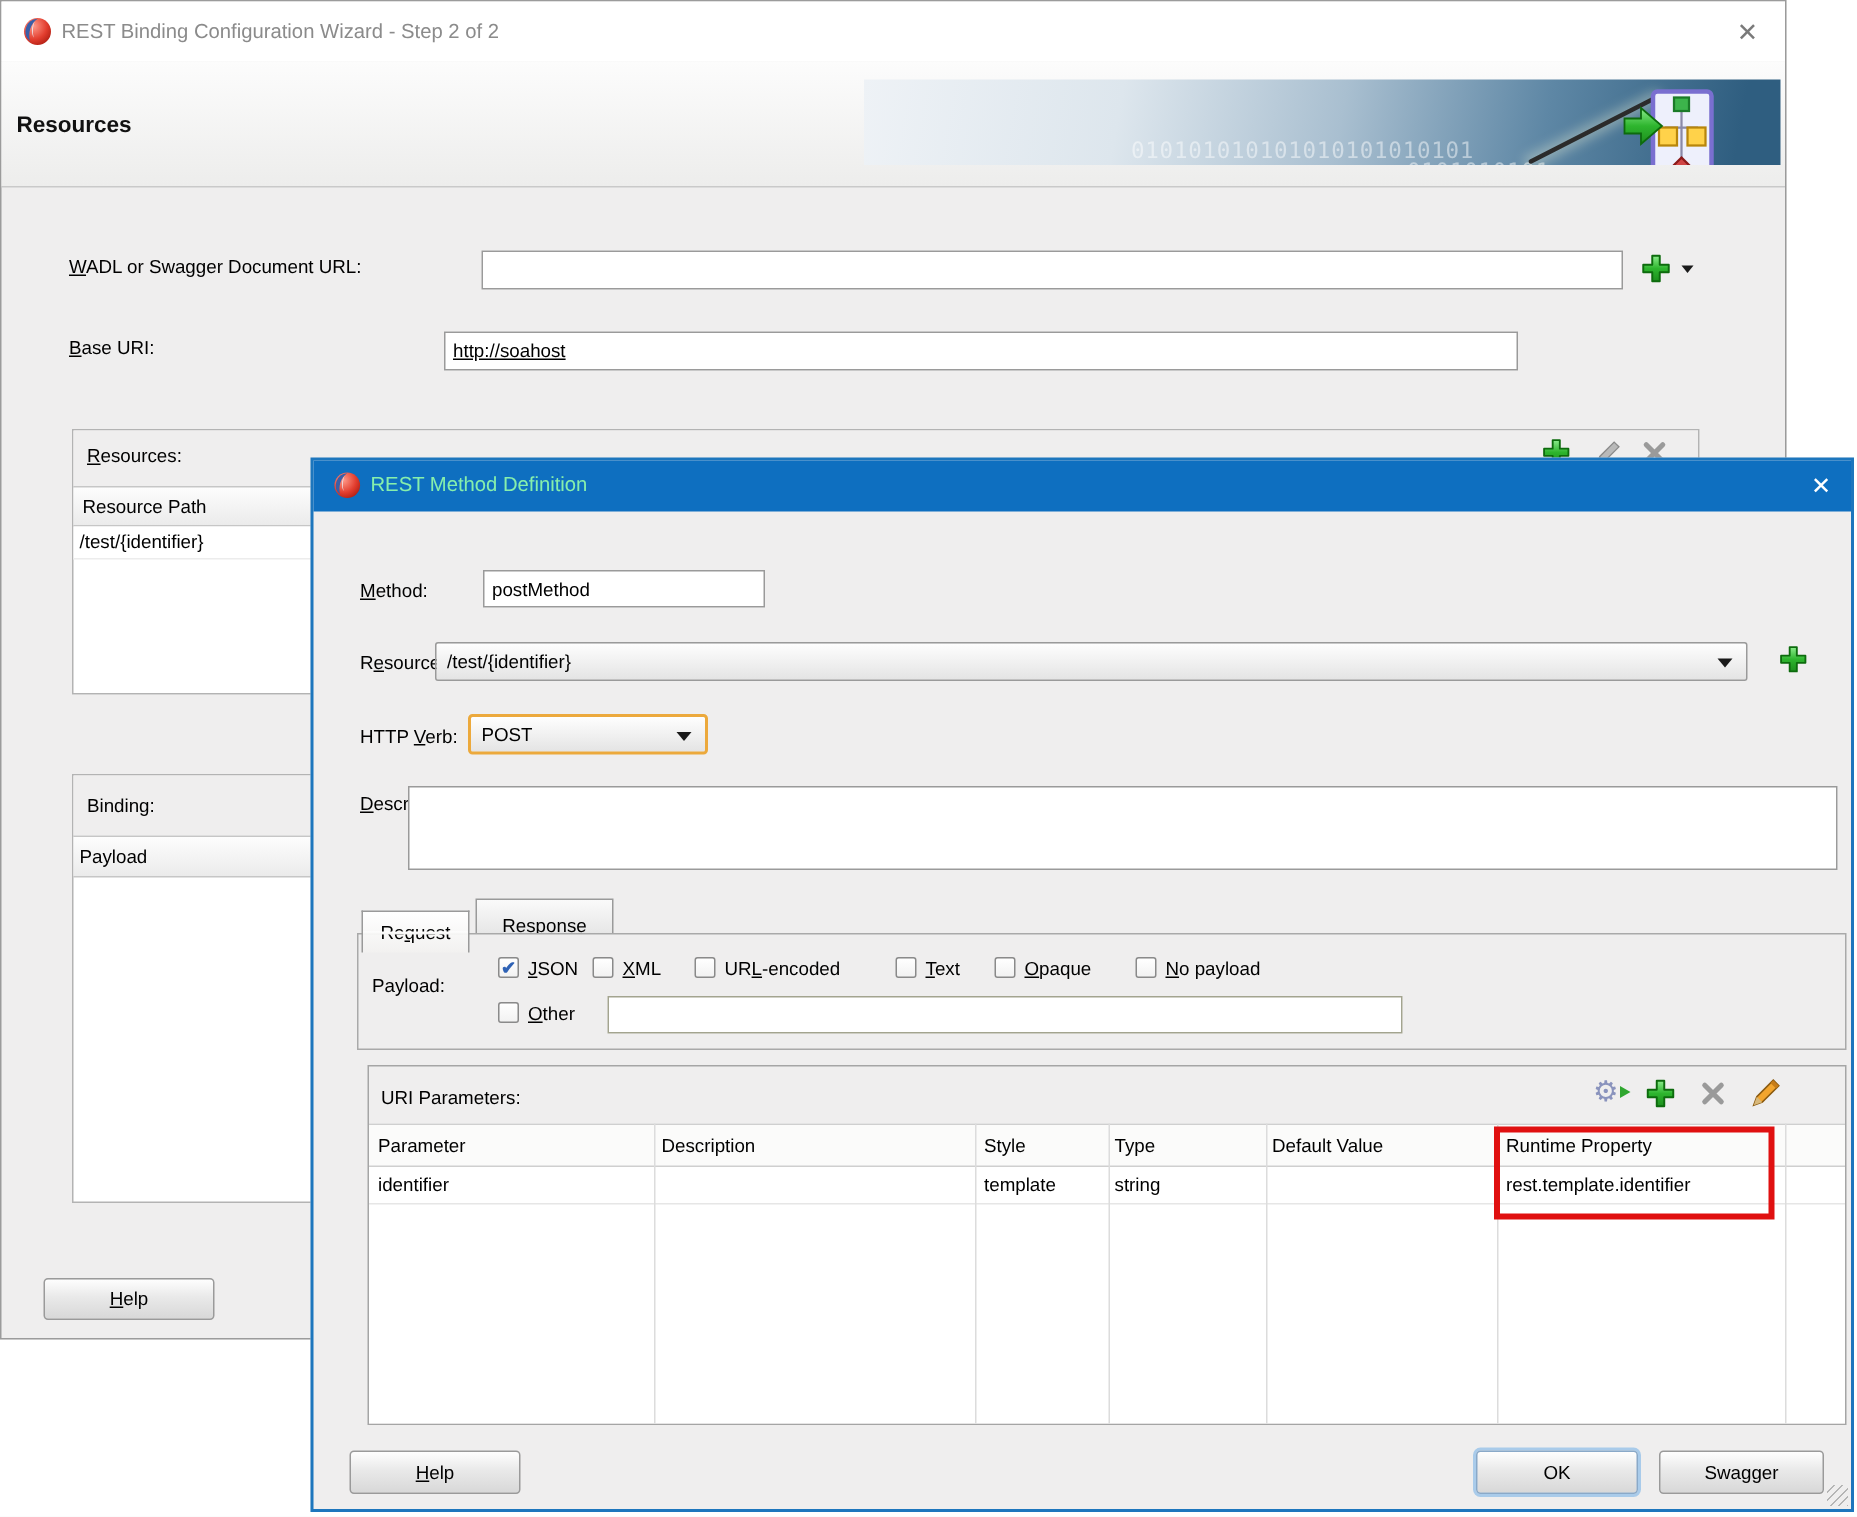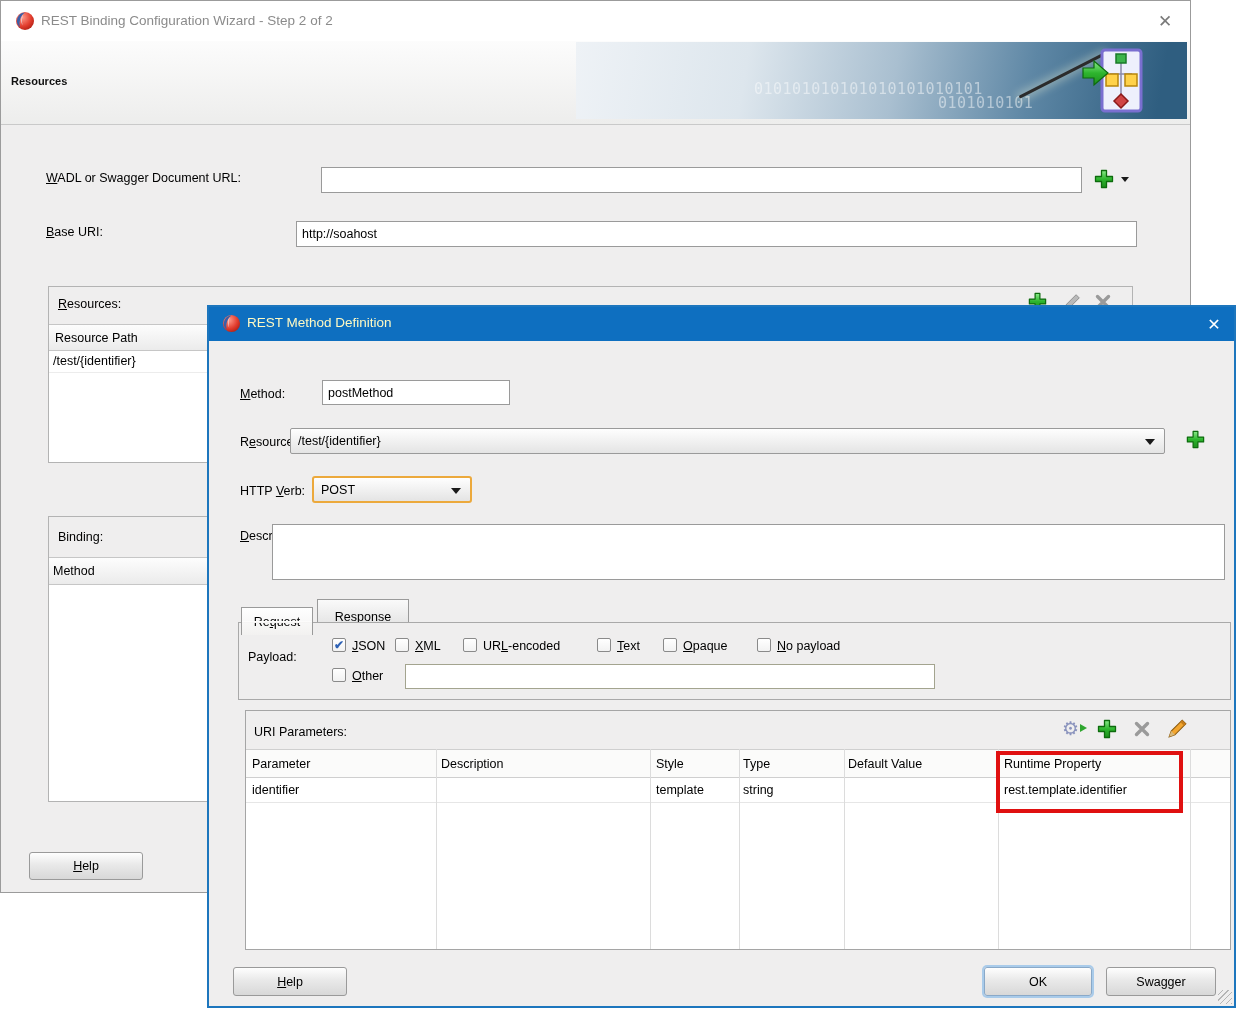--- a/index.html
+++ b/index.html
@@ -10,22 +10,22 @@
   u{text-decoration:underline;}
 
   
   .win{background:#efeeee;border:1px solid #9b9b9b;}
   .o-titlebar{left:0;top:0;width:100%;height:40px;background:#fff;}
   .o-title{left:40px;top:12px;color:#8b8b8b;font-size:13.5px;}
   .o-close{left:1146px;top:6px;width:36px;height:28px;color:#7a7a7a;font-size:17px;
            display:flex;align-items:center;justify-content:center;cursor:pointer;}
   .o-header{left:0;top:40px;width:100%;height:84px;background:linear-gradient(#fcfcfc,#ededec);
             border-bottom:1px solid #c9c9c9;}
-  .o-header-title{left:10px;top:34px;font-size:11px;font-weight:bold;color:#111;}
-  .banner{left:575px;top:1px;width:611px;height:77px;overflow:hidden;
+  .o-header-title{left:10px;top:34px;font-size:15px;font-weight:bold;color:#111;}
+  .banner{left:575px;top:12px;width:611px;height:57px;overflow:hidden;
     background:linear-gradient(100deg,#eef2f6 0%,#dde6ed 28%,#a9bfd0 52%,#5e87a5 74%,#2f5e80 95%);}
   .binary{color:rgba(255,255,255,0.48);font-family:"DejaVu Sans Mono",monospace;
           font-size:15px;letter-spacing:0.5px;white-space:nowrap;}
   .wand{left:438px;top:32px;width:96px;height:3px;background:#2b2b2b;border-radius:2px;
         transform:rotate(-27deg);box-shadow:0 0 8px 3px rgba(255,255,220,0.35);}
 
   .label{white-space:nowrap;}
   .tfield{background:#fff;border:1px solid #9a9a9a;padding:0 5px;font:inherit;display:block;}
   .panel{background:#fff;border:1px solid #b3b3b3;}
   .panel-head{background:#efeeee;}
@@ -35,21 +35,21 @@
   
   .btn{display:flex;align-items:center;justify-content:center;
        background:linear-gradient(#fefefe,#e9e9e9 45%,#d8d8d8);
        border:1px solid #9a9a9a;border-radius:3px;font-size:12.5px;cursor:pointer;}
   .btn.default{box-shadow:0 0 0 2px #a9cbea;border-color:#8aa9c8;}
 
   
   .dlg{left:207px;top:305px;width:1029px;height:703px;background:#efeeee;
        border:2px solid #1d76bd;z-index:10;}
   .d-titlebar{left:0;top:0;width:1025px;height:34px;background:#0e6fc0;}
-  .d-title{left:38px;top:8px;color:#fef9c3;font-size:13.5px;}
+  .d-title{left:38px;top:8px;color:#86efac;font-size:13.5px;}
   .d-close{left:990px;top:4px;width:30px;height:26px;color:#fff;font-size:16px;
            display:flex;align-items:center;justify-content:center;cursor:pointer;}
 
   .combo{background:linear-gradient(#fefefe,#e4e4e4);border:1px solid #9a9a9a;
          border-radius:2px;display:flex;align-items:center;padding:0 22px 0 7px;}
   .combo.focus{border:2px solid #eca93c;border-radius:3px;}
   .caret{position:absolute;right:9px;top:50%;margin-top:-2px;width:0;height:0;
          border-left:5px solid transparent;border-right:5px solid transparent;
          border-top:6px solid #1a1a1a;}
 
@@ -120,21 +120,21 @@
     </div>
 
     <div class="abs label" style="left:45px;top:170px;"><u>W</u>ADL or Swagger Document URL:</div>
     <input class="abs tfield" style="left: 320px; top: 166px; width: 761px; height: 26px;" value="">
     <svg class="abs" style="left:1092px;top:167px;cursor:pointer;" width="22" height="22" viewBox="0 0 22 22">
       <path d="M8.5 2.5 h5 v6 h6 v5 h-6 v6 h-5 v-6 h-6 v-5 h6 z" fill="url(#gp)" stroke="#0d6b0d" stroke-width="1.3" stroke-linejoin="round"></path>
     </svg>
     <div class="abs" style="left:1120px;top:176px;width:0;height:0;border-left:4px solid transparent;border-right:4px solid transparent;border-top:5px solid #1a1a1a;cursor:pointer;"></div>
 
     <div class="abs label" style="left:45px;top:224px;"><u>B</u>ase URI:</div>
-    <input class="abs tfield" style="left: 295px; top: 220px; width: 841px; height: 26px;" value="http://soahost">
+    <input class="abs tfield" style="left: 295px; top: 220px; width: 716px; height: 26px; text-decoration: underline;" value="http://soahost">
 
     <div class="abs panel" style="left:47px;top:285px;width:1085px;height:177px;">
       <div class="abs panel-head" style="left:0;top:0;width:100%;height:37px;">
         <div class="abs label" style="left:9px;top:10px;"><u>R</u>esources:</div>
         <svg class="abs" style="left:978px;top:4px;cursor:pointer;" width="21" height="21" viewBox="0 0 22 22">
           <path d="M8.5 2.5 h5 v6 h6 v5 h-6 v6 h-5 v-6 h-6 v-5 h6 z" fill="url(#gp)" stroke="#0d6b0d" stroke-width="1.3" stroke-linejoin="round"></path>
         </svg>
         <svg class="abs" style="left:1013px;top:5px;cursor:pointer;" width="20" height="20" viewBox="0 0 22 22">
           <path d="M3 19 L5 13.5 L15.5 3 L19 6.5 L8.5 17 Z" fill="#b9b9b9" stroke="#8a8a8a" stroke-width="1"></path>
           <path d="M3 19 L5 13.5 L8.5 17 Z" fill="#8f8f8f"></path>
@@ -149,21 +149,21 @@
       <div class="abs" style="left:0;top:64px;width:100%;height:22px;background:#fff;border-bottom:1px solid #ececec;">
         <div class="abs" style="left:4px;top:3px;">/test/{identifier}</div>
       </div>
     </div>
 
     <div class="abs panel" style="left:47px;top:515px;width:1085px;height:286px;">
       <div class="abs panel-head" style="left:0;top:0;width:100%;height:40px;">
         <div class="abs label" style="left:9px;top:13px;">Binding:</div>
       </div>
       <div class="abs colhead" style="left:0;top:40px;width:100%;height:28px;">
-        <div class="abs" style="left:4px;top:6px;">Method</div>
+        <div class="abs" style="left:4px;top:6px;">Payload</div>
       </div>
     </div>
 
     <div class="abs btn" style="left:28px;top:851px;width:114px;height:28px;"><u>H</u>elp</div>
   </div>
 
   <div class="abs dlg">
 
     <div class="abs d-titlebar">
       <svg class="abs" style="left:13px;top:7px;" width="19" height="19" viewBox="0 0 20 20">

